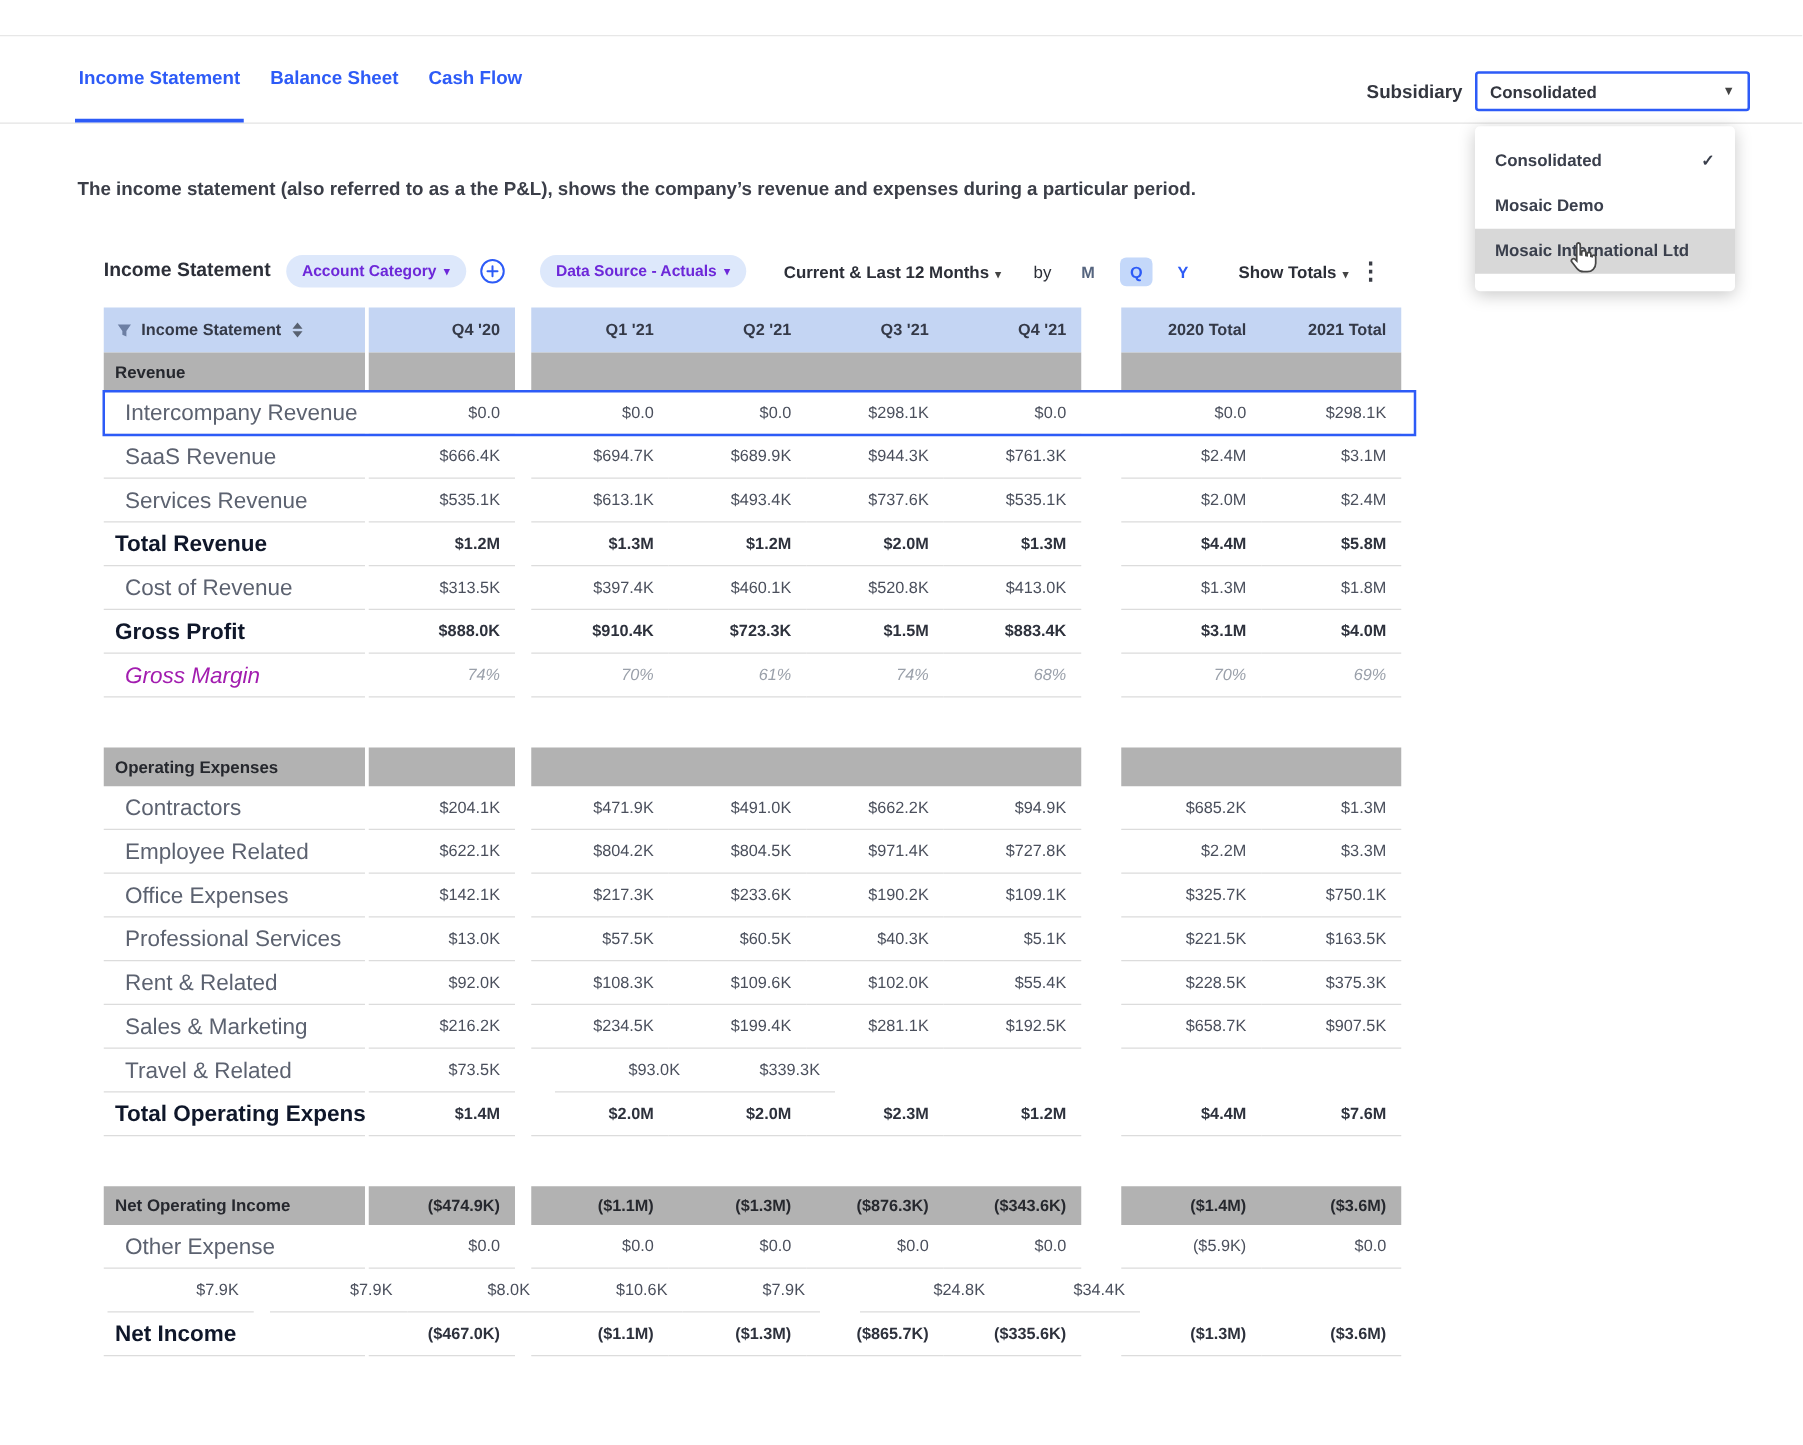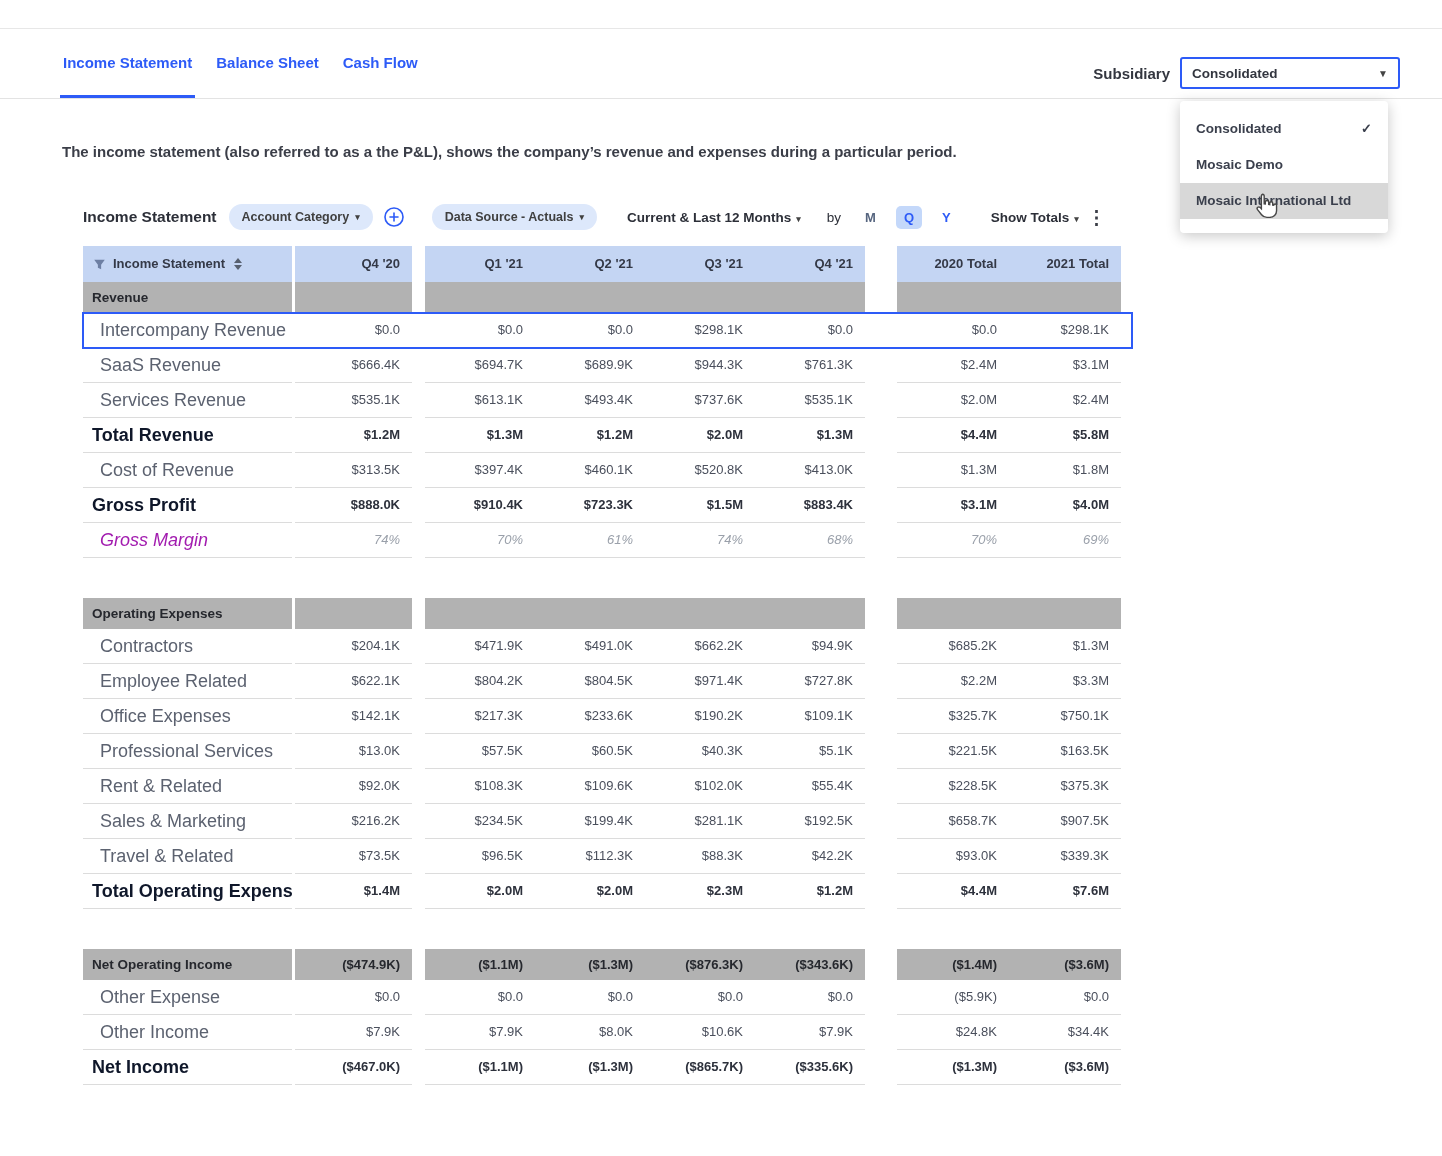--- a/index.html
+++ b/index.html
@@ -26,21 +26,21 @@
   .menu-item { height: 36px; line-height: 36px; padding: 0 16px; font-size: 13.5px; font-weight: 700; color: #3a3f4c; display: flex; justify-content: space-between; align-items: center; cursor: pointer; }
   .menu-item.highlighted { background: #d8d8d8; }
   .menu-check { font-size: 13px; color: #3a3f4c; }
 
   
   .description { margin: 44px 0 0 62px; font-size: 15px; font-weight: 600; color: #3b3e48; }
 
   
   .toolbar { margin: 44px 0 0 83px; width: 1049px; display: flex; align-items: center; }
   .tb-title { font-size: 15.5px; font-weight: 700; color: #2c2f38; }
-  .pill { display: inline-flex; align-items: center; gap: 6px; background: #dde8fb; color: #404040; font-size: 12.5px; font-weight: 700; border-radius: 14px; padding: 6px 13px; margin-left: 12px; cursor: pointer; }
+  .pill { display: inline-flex; align-items: center; gap: 6px; background: #dde8fb; color: #6d28d9; font-size: 12.5px; font-weight: 700; border-radius: 14px; padding: 6px 13px; margin-left: 12px; cursor: pointer; }
   .pill .caret { font-size: 9px; }
   .plus-btn { margin-left: 9px; width: 24px; height: 24px; cursor: pointer; display: inline-flex; }
   .period { margin-left: 30px; font-size: 13.5px; font-weight: 700; color: #2c2f38; cursor: pointer; }
   .period .caret, .show-totals .caret { font-size: 9px; color: #444; margin-left: 5px; }
   .by { margin-left: 26px; font-size: 13.5px; font-weight: 400; color: #2c2f38; }
   .gran { display: inline-flex; align-items: center; margin-left: 16px; gap: 12px; }
   .g-btn { font-size: 13px; font-weight: 700; cursor: pointer; padding: 4px 8px; border-radius: 5px; }
   .g-m { color: #56657f; }
   .g-q.selected { background: #c4d8fa; color: #2d5bf7; }
   .g-y { color: #2d5bf7; }
@@ -469,26 +469,20 @@
           <div class="cell num">$907.5K</div>
         </div>
       </div>
       <div class="trow data">
         <div class="seg seg-label">
           <div class="cell label-cell">Travel &amp; Related</div>
         </div>
         <div class="seg seg-q420">
           <div class="cell num">$73.5K</div>
         </div>
-        <div class="seg seg-2021">
-          <div class="cell num">$96.5K</div>
-          <div class="cell num">$112.3K</div>
-          <div class="cell num">$88.3K</div>
-          <div class="cell num">$42.2K</div>
-        </div>
         <div class="seg seg-totals">
           <div class="cell num">$93.0K</div>
           <div class="cell num">$339.3K</div>
         </div>
       </div>
       <div class="trow total">
         <div class="seg seg-label">
           <div class="cell label-cell">Total Operating Expenses</div>
         </div>
         <div class="seg seg-q420">
@@ -536,23 +530,20 @@
           <div class="cell num">$0.0</div>
           <div class="cell num">$0.0</div>
           <div class="cell num">$0.0</div>
         </div>
         <div class="seg seg-totals">
           <div class="cell num">($5.9K)</div>
           <div class="cell num">$0.0</div>
         </div>
       </div>
       <div class="trow data">
-        <div class="seg seg-label">
-          <div class="cell label-cell">Other Income</div>
-        </div>
         <div class="seg seg-q420">
           <div class="cell num">$7.9K</div>
         </div>
         <div class="seg seg-2021">
           <div class="cell num">$7.9K</div>
           <div class="cell num">$8.0K</div>
           <div class="cell num">$10.6K</div>
           <div class="cell num">$7.9K</div>
         </div>
         <div class="seg seg-totals">

